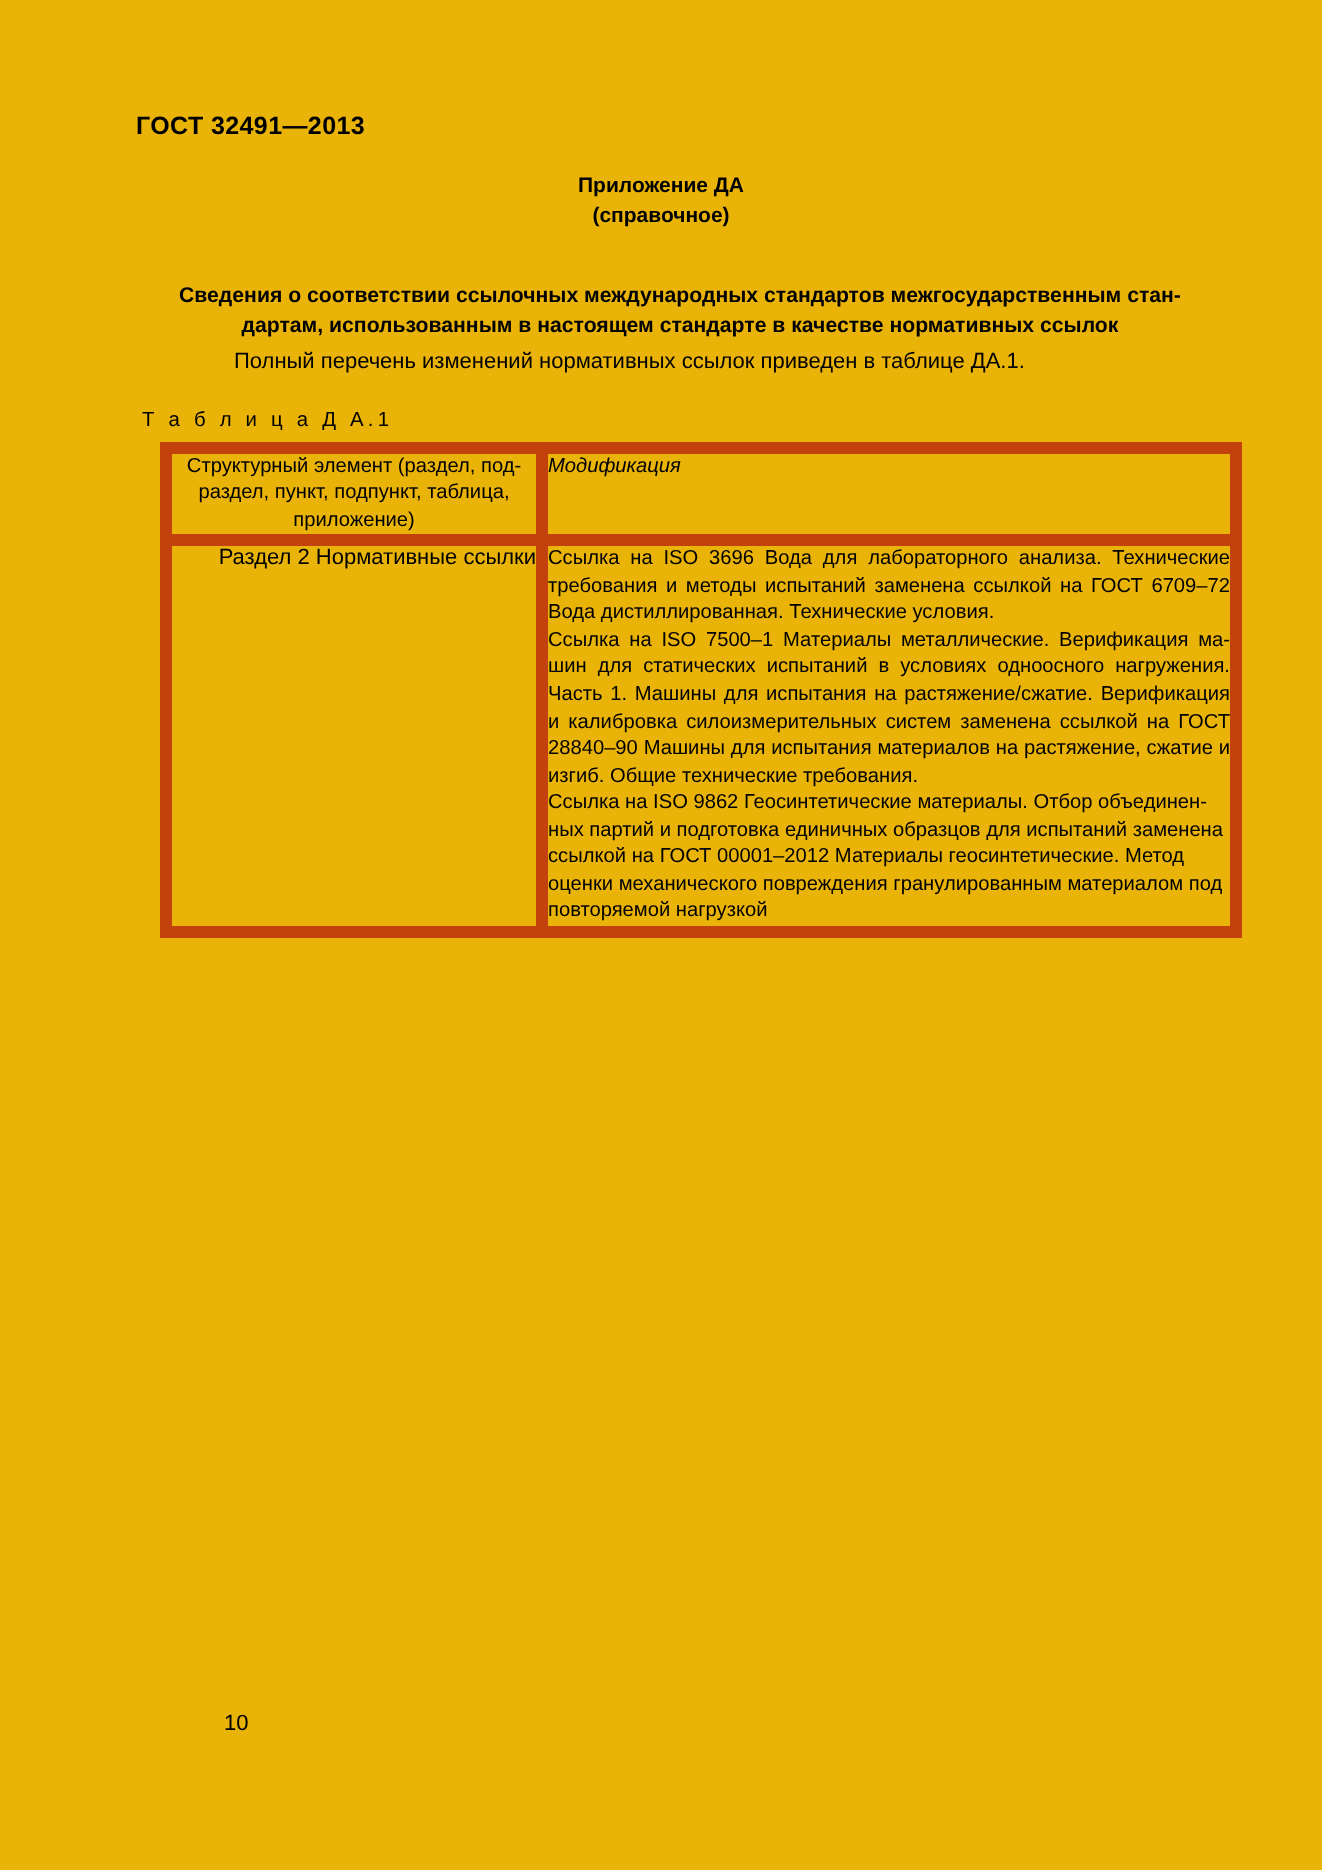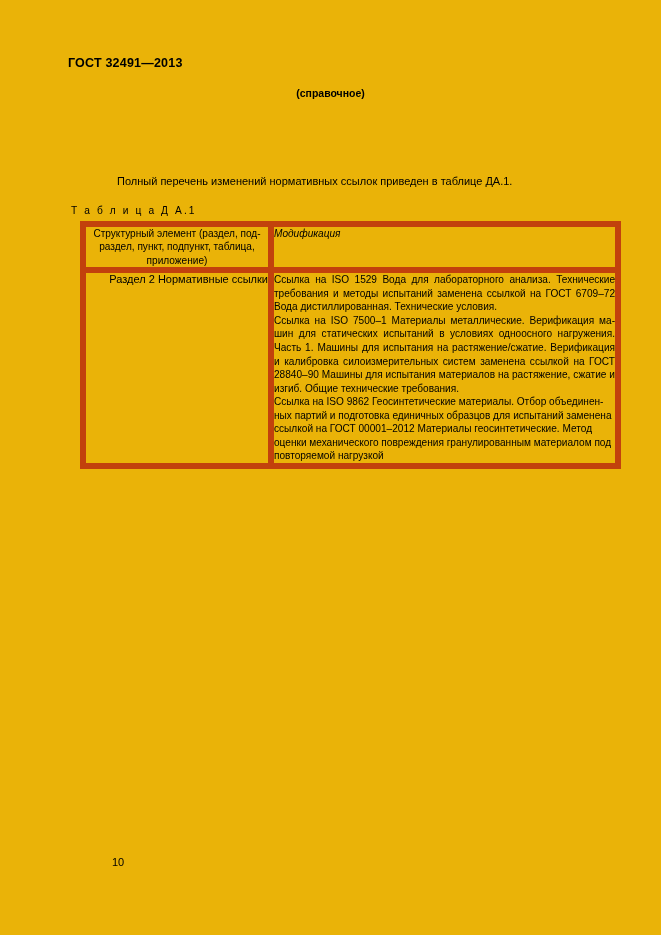--- a/index.html
+++ b/index.html
@@ -148,23 +148,28 @@
   }
 </style>
 </head>
 <body>
 
 <div class="page">
 
   <div class="doc-header">ГОСТ 32491—2013</div>
 
   <div class="annex-block">
+    <div class="annex-line">Приложение ДА</div>
     <div class="annex-line">(справочное)</div>
   </div>
 
+  <div class="main-heading">
+    <span>Сведения о соответствии ссылочных международных стандартов межгосударственным стан-</span>
+    <span class="ln2">дартам, использованным в настоящем стандарте в качестве нормативных ссылок</span>
+  </div>
 
   <div class="intro">Полный перечень изменений нормативных ссылок приведен в таблице ДА.1.</div>
 
   <div class="table-caption">Т а б л и ц а   Д А.1</div>
 
   <table class="tbl">
     <colgroup>
       <col class="col-a">
       <col class="col-b">
     </colgroup>
@@ -175,21 +180,21 @@
           <span>раздел, пункт, подпункт, таблица,</span><br>
           <span>приложение)</span>
         </th>
         <th class="th-cell-b">Модификация</th>
       </tr>
     </thead>
     <tbody>
       <tr>
         <td class="td-a">Раздел 2 Нормативные ссылки</td>
         <td class="td-b">
-          <p>Ссылка на ISO 1529 Вода для лабораторного анализа. Технические требования и методы испытаний заменена ссылкой на ГОСТ 6709–72 Вода дистиллированная. Технические условия.</p>
+          <p>Ссылка на ISO 3696 Вода для лабораторного анализа. Технические требования и методы испытаний заменена ссылкой на ГОСТ 6709–72 Вода дистиллированная. Технические условия.</p>
           <p>Ссылка на ISO 7500–1 Материалы металлические. Верификация ма-шин для статических испытаний в условиях одноосного нагружения. Часть 1. Машины для испытания на растяжение/сжатие. Верификация и калибровка силоизмерительных систем заменена ссылкой на ГОСТ 28840–90 Машины для испытания материалов на растяжение, сжатие и изгиб. Общие технические требования.</p>
           <p class="last">Ссылка на ISO 9862 Геосинтетические материалы. Отбор объединен-ных партий и подготовка единичных образцов для испытаний заменена ссылкой на ГОСТ 00001–2012 Материалы геосинтетические. Метод оценки механического повреждения гранулированным материалом под повторяемой нагрузкой</p>
         </td>
       </tr>
     </tbody>
   </table>
 
   <div class="page-number">10</div>
 
 </div>

